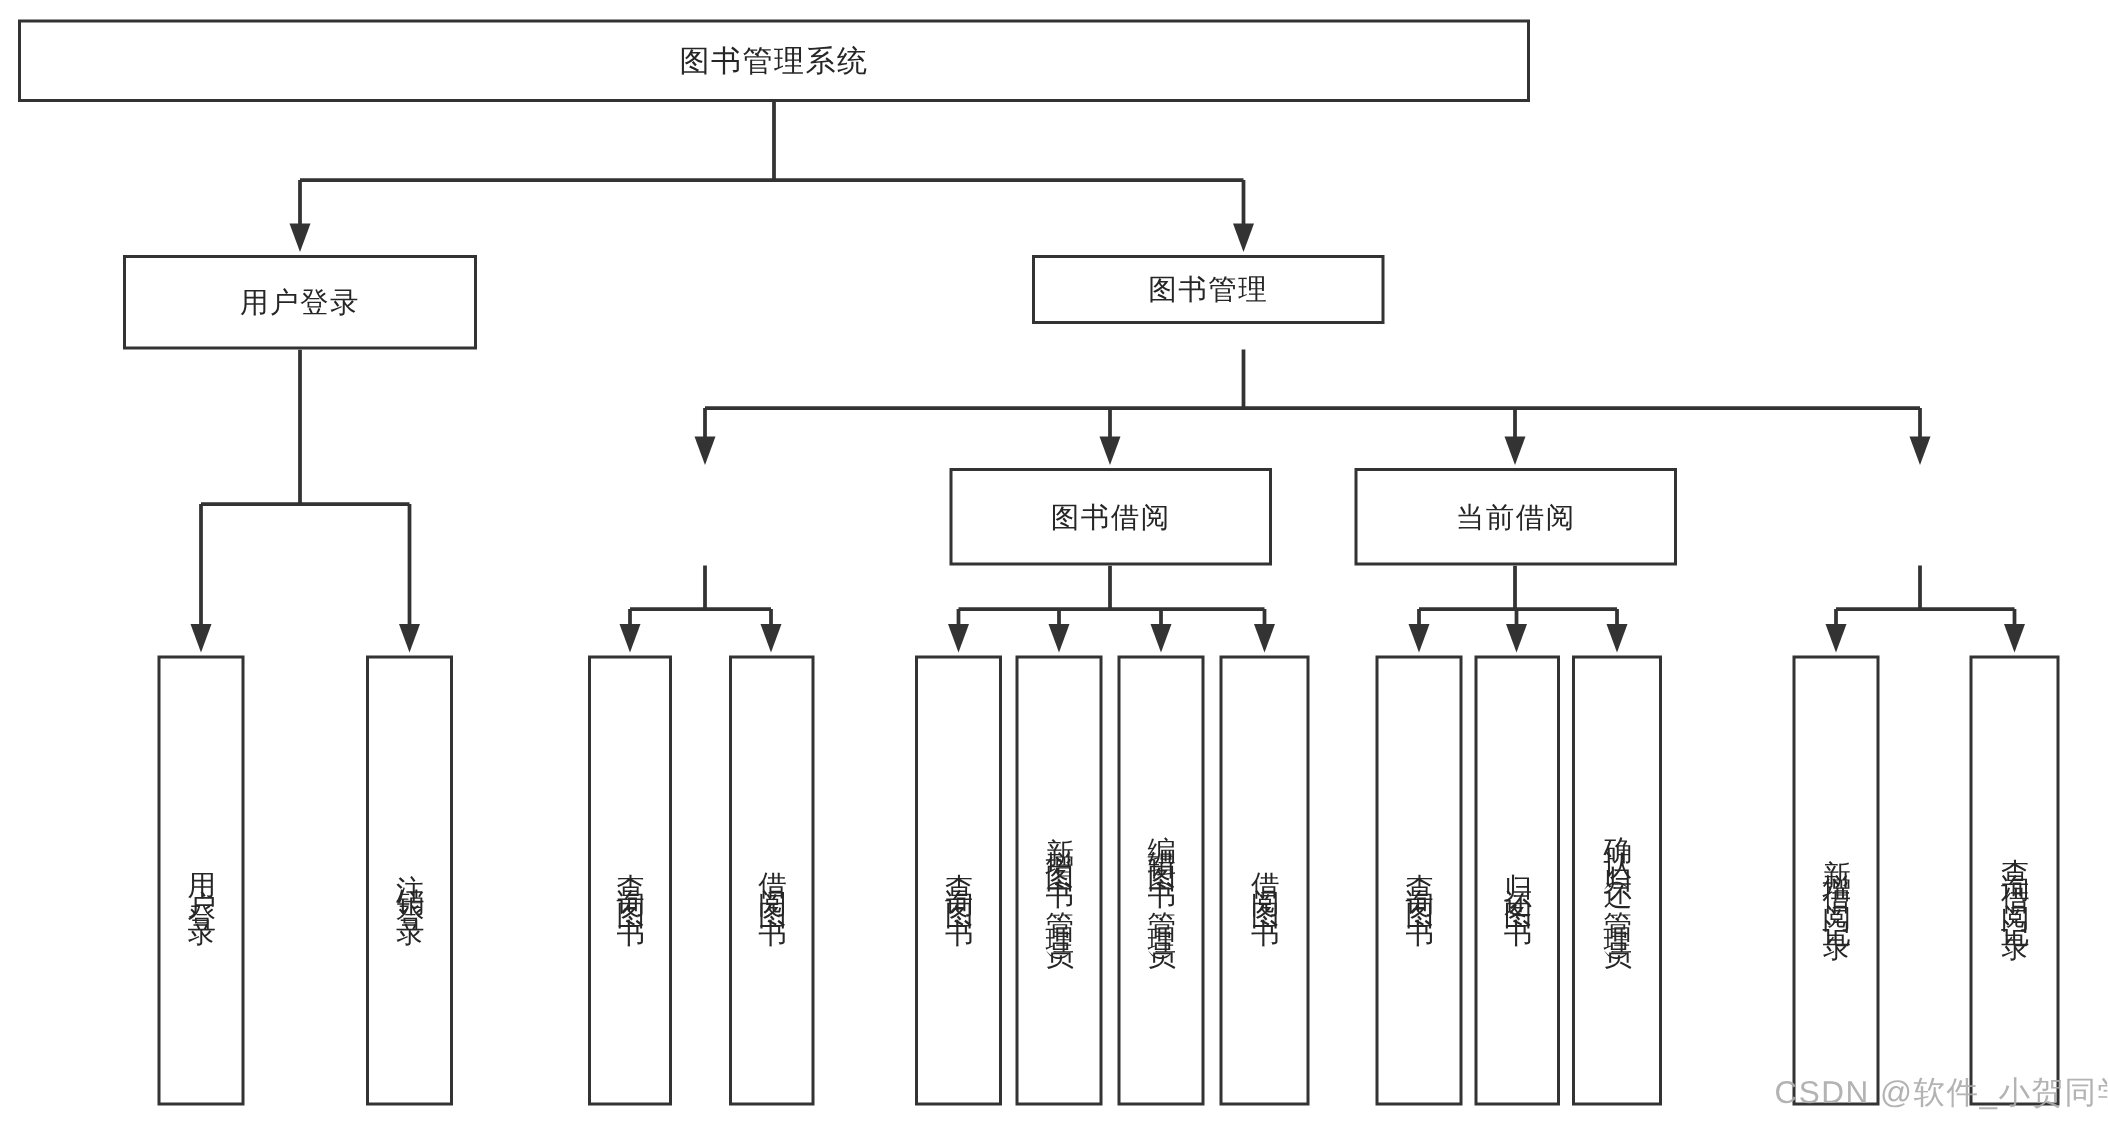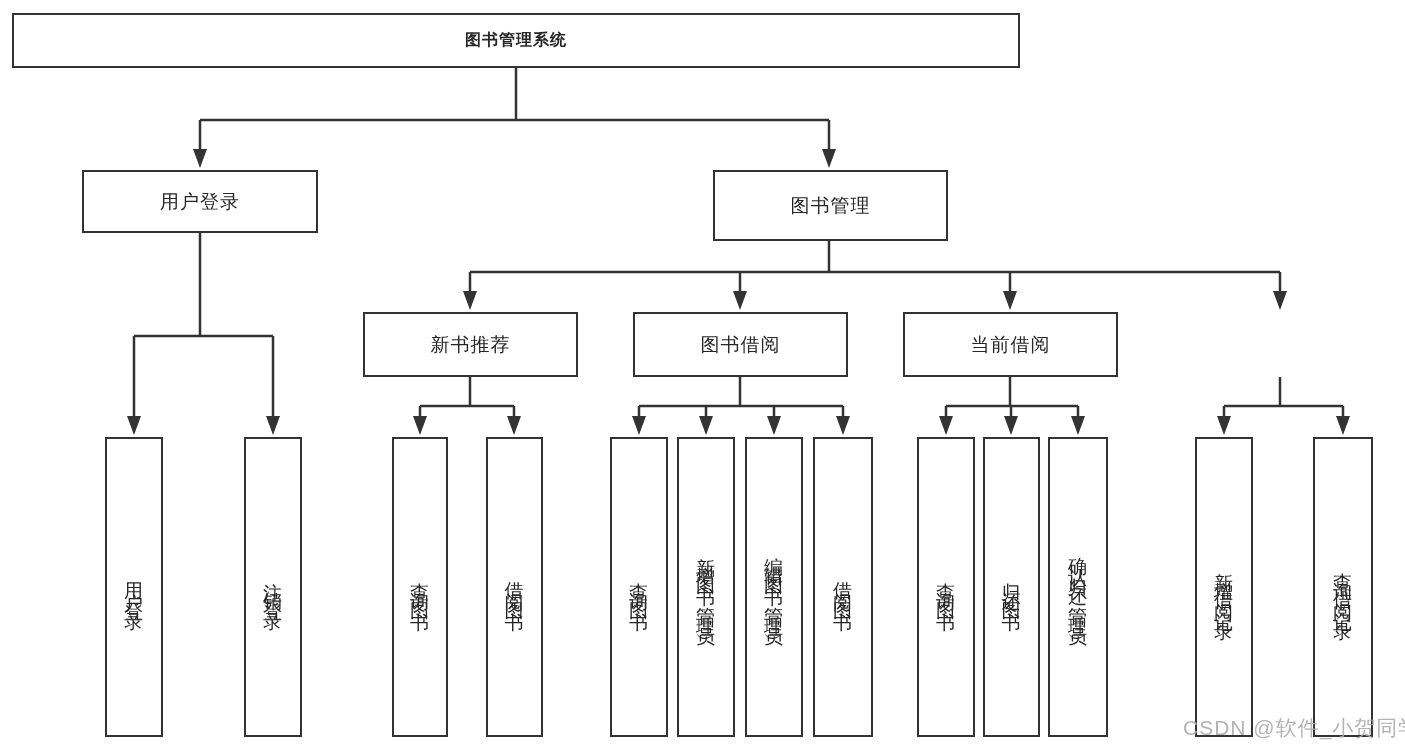--- a/index.html
+++ b/index.html
@@ -22,21 +22,21 @@
   .wires polygon{fill:var(--line);stroke:none;}
   .node{
     position:absolute;
     background:#fff;
     border:2.5px solid var(--line);
     box-sizing:border-box;
     display:flex;align-items:center;justify-content:center;
     z-index:2;
     text-align:center;
   }
-  .node.root{border-width:2px;font-size:16px;letter-spacing:1px;font-weight:bold;}
+  .node.root{border-width:2px;font-size:20px;letter-spacing:1px;}
   .node.mid{font-size:19px;letter-spacing:1px;}
   .node.leaf{
     font-size:19px;
     border-width:2.5px;
   }
   .leaf .vtext{
     writing-mode:vertical-rl;
     text-orientation:mixed;
     letter-spacing:10px;
     line-height:1;
@@ -88,27 +88,24 @@
       </g>
   </svg>
 
   <div class="node root" style="left:12px;top:13px;width:1008px;height:55px">
     <span>图书管理系统</span>
   </div>
 
   <div class="node mid" style="left:82px;top:170px;width:236px;height:63px">
     <span>用户登录</span>
   </div>
-  <div class="node mid" style="left:713px;top:170px;width:235px;height:71px">
+  <div class="node mid" style="left:688px;top:170px;width:235px;height:46px">
     <span>图书管理</span>
   </div>
 
-  <div class="node mid" style="left:363px;top:312px;width:215px;height:65px">
-    <span>新书推荐</span>
-  </div>
   <div class="node mid" style="left:633px;top:312px;width:215px;height:65px">
     <span>图书借阅</span>
   </div>
   <div class="node mid" style="left:903px;top:312px;width:215px;height:65px">
     <span>当前借阅</span>
   </div>
 
   <div class="node leaf" style="left:105px;top:437px;width:58px;height:300px">
     <span class="vtext">用户登录</span>
   </div>

